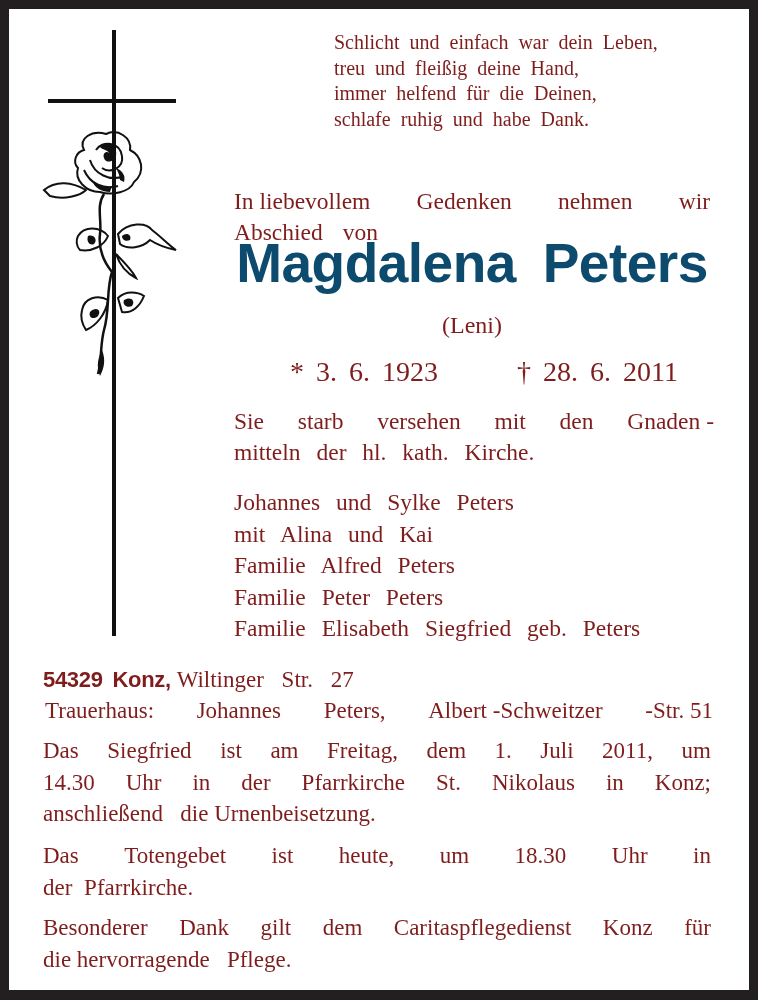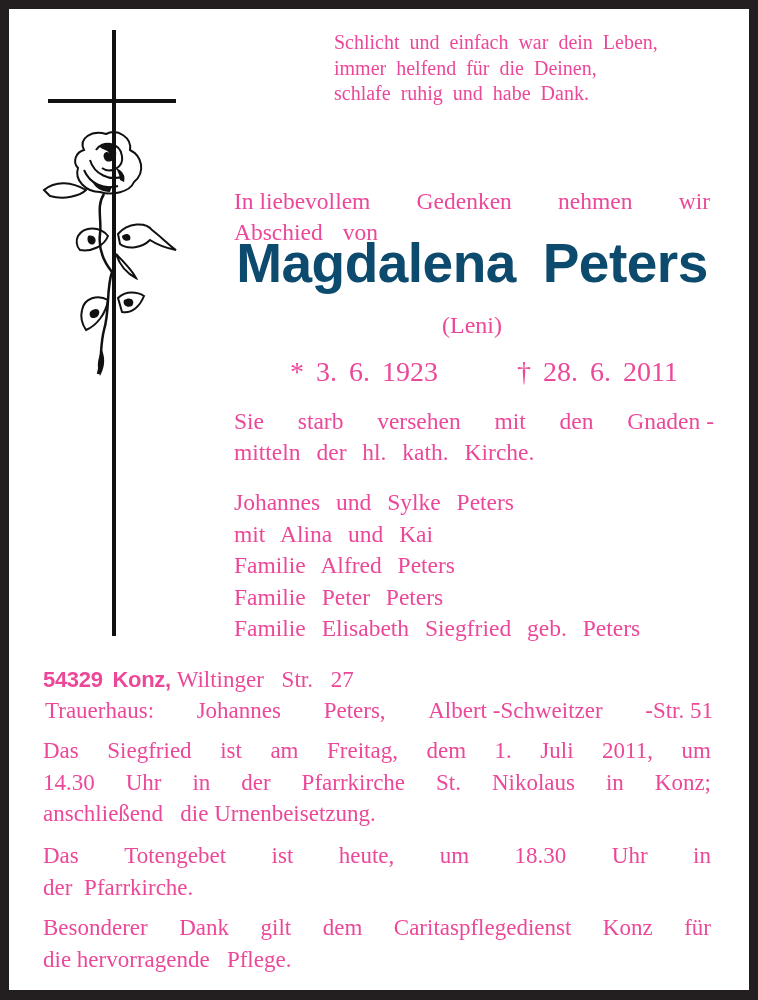--- a/index.html
+++ b/index.html
@@ -4,21 +4,21 @@
 <style>
   html, body { margin:0; padding:0; background:#ffffff; }
   body { width:758px; height:1000px; position:relative; overflow:hidden; }
   .frame {
     position:absolute; left:0; top:0; width:758px; height:1000px;
     box-sizing:border-box;
     border-left:9px solid #231f20; border-top:9px solid #231f20;
     border-right:9px solid #231f20; border-bottom:10px solid #231f20;
     background:#fff;
   }
-  .serif { font-family:"Liberation Serif", "DejaVu Serif", serif; color:#ec4899; }
+  .serif { font-family:"Liberation Serif", "DejaVu Serif", serif; color:#7f1d1d; }
   .sans  { font-family:Liberation Sans, sans-serif; color:#0c4a6e; }
   .abs { position:absolute; white-space:nowrap; }
   .poem { left:334px; top:30px; font-size:20px; line-height:25.5px; }
   .poem div { word-spacing:5px; }
   .intro { left:234px; top:152px; width:476px; font-size:23.5px; line-height:31px;margin-top:34px; }
   .intro .l1 { display:flex; justify-content:space-between; }
   .intro .l2 { word-spacing:14px; }
   .name { left:234px; top:228px; width:476px; text-align:center; font-size:55px; font-weight:bold; line-height:70px; word-spacing:12px; letter-spacing:-0.5px; }
   .nick { left:234px; top:310px; width:476px; text-align:center; font-size:24px; line-height:30px; }
   .dates { left:290px; top:357px; font-size:28px; line-height:30px; }
@@ -84,20 +84,21 @@
   <g fill="#111">
     <path d="M90 312 C96 306 102 310 98 316 C94 320 88 318 90 312 Z"></path>
     <path d="M124 300 C130 296 136 300 132 306 C128 308 122 306 124 300 Z"></path>
   </g>
 
   <path d="M102 350 C98 358 96 366 100 376 C104 368 106 360 102 350 Z" fill="#111"></path>
 </svg>
 
 <div class="abs serif poem">
   <div>Schlicht und einfach war dein Leben,</div>
+  <div>treu und fleißig deine Hand,</div>
   <div>immer helfend für die Deinen,</div>
   <div>schlafe ruhig und habe Dank.</div>
 </div>
 
 <div class="abs serif intro">
   <div class="l1">
     <span>In liebevollem</span>
     <span>Gedenken</span>
     <span>nehmen</span>
     <span>wir</span>

